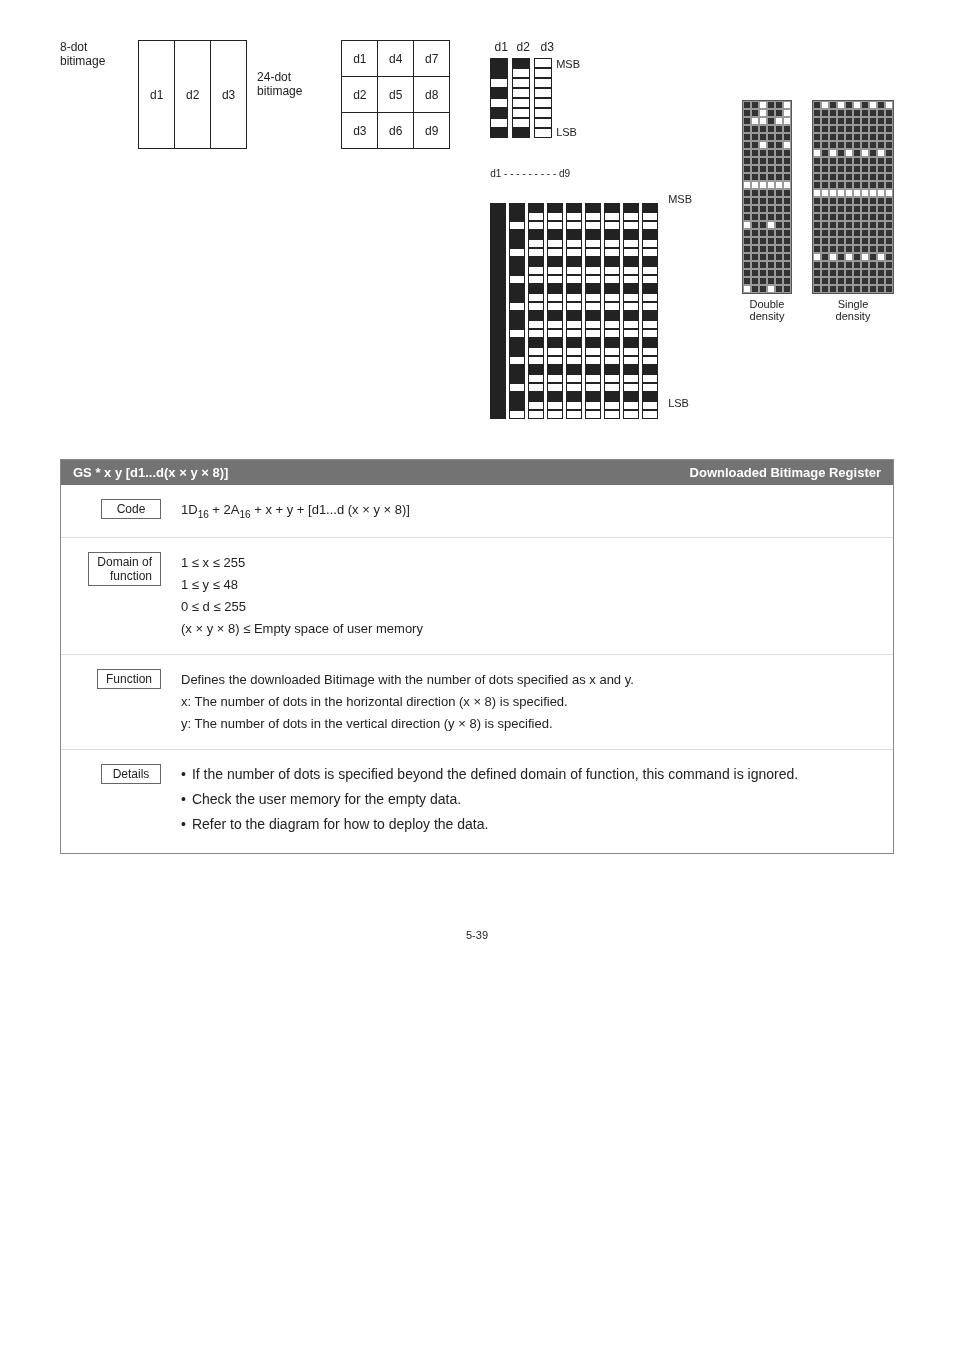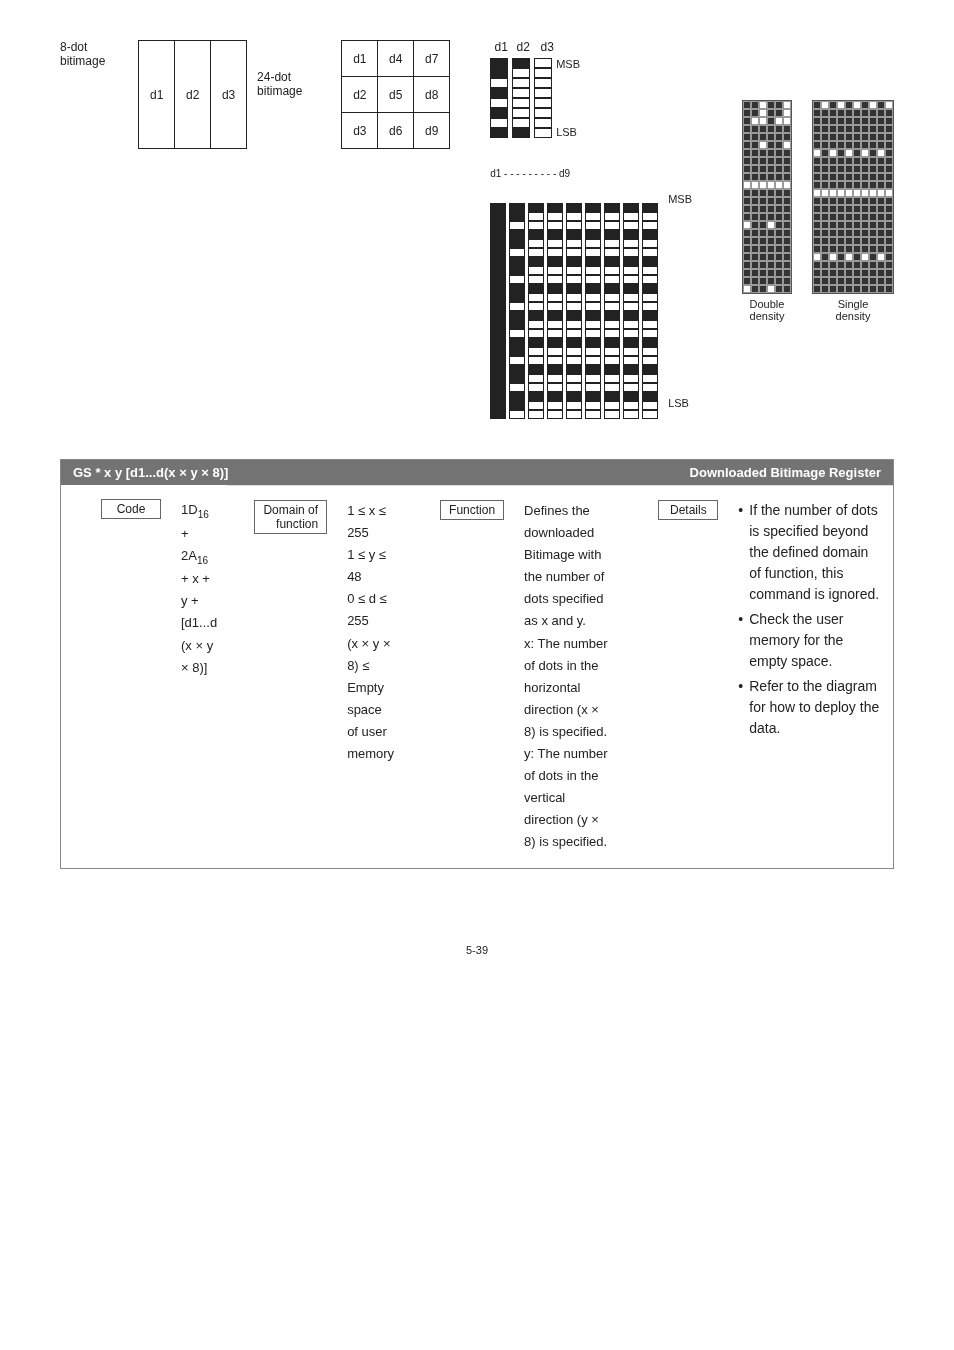--- a/index.html
+++ b/index.html
@@ -156,21 +156,21 @@
       color: #fff;
       padding: 5px 12px;
       font-size: 13px;
       font-weight: bold;
       justify-content: space-between;
       align-items: center;
     }
 
     .cmd-body {
       display: flex;
-      flex-direction: row;
+      flex-direction: column;
       gap: 0;
     }
 
     .cmd-row {
       display: flex;
       border-top: 1px solid #ddd;
       padding: 10px 0;
       align-items: flex-start;
     }
 
@@ -1021,21 +1021,21 @@
       </div>
     </div>
 
     <div class="cmd-row">
       <div class="cmd-label-cell">
         <span class="cmd-label-box">Details</span>
       </div>
       <div class="cmd-content-cell">
         <ul class="bullet-list">
           <li>If the number of dots is specified beyond the defined domain of function, this command is ignored.</li>
-          <li>Check the user memory for the empty space.</li>
+          <li>Check the user memory for the empty data.</li>
           <li>Refer to the diagram for how to deploy the data.</li>
         </ul>
       </div>
     </div>
 
   </div>
 </div>
 
 <div class="page-number">5-39</div>
 

